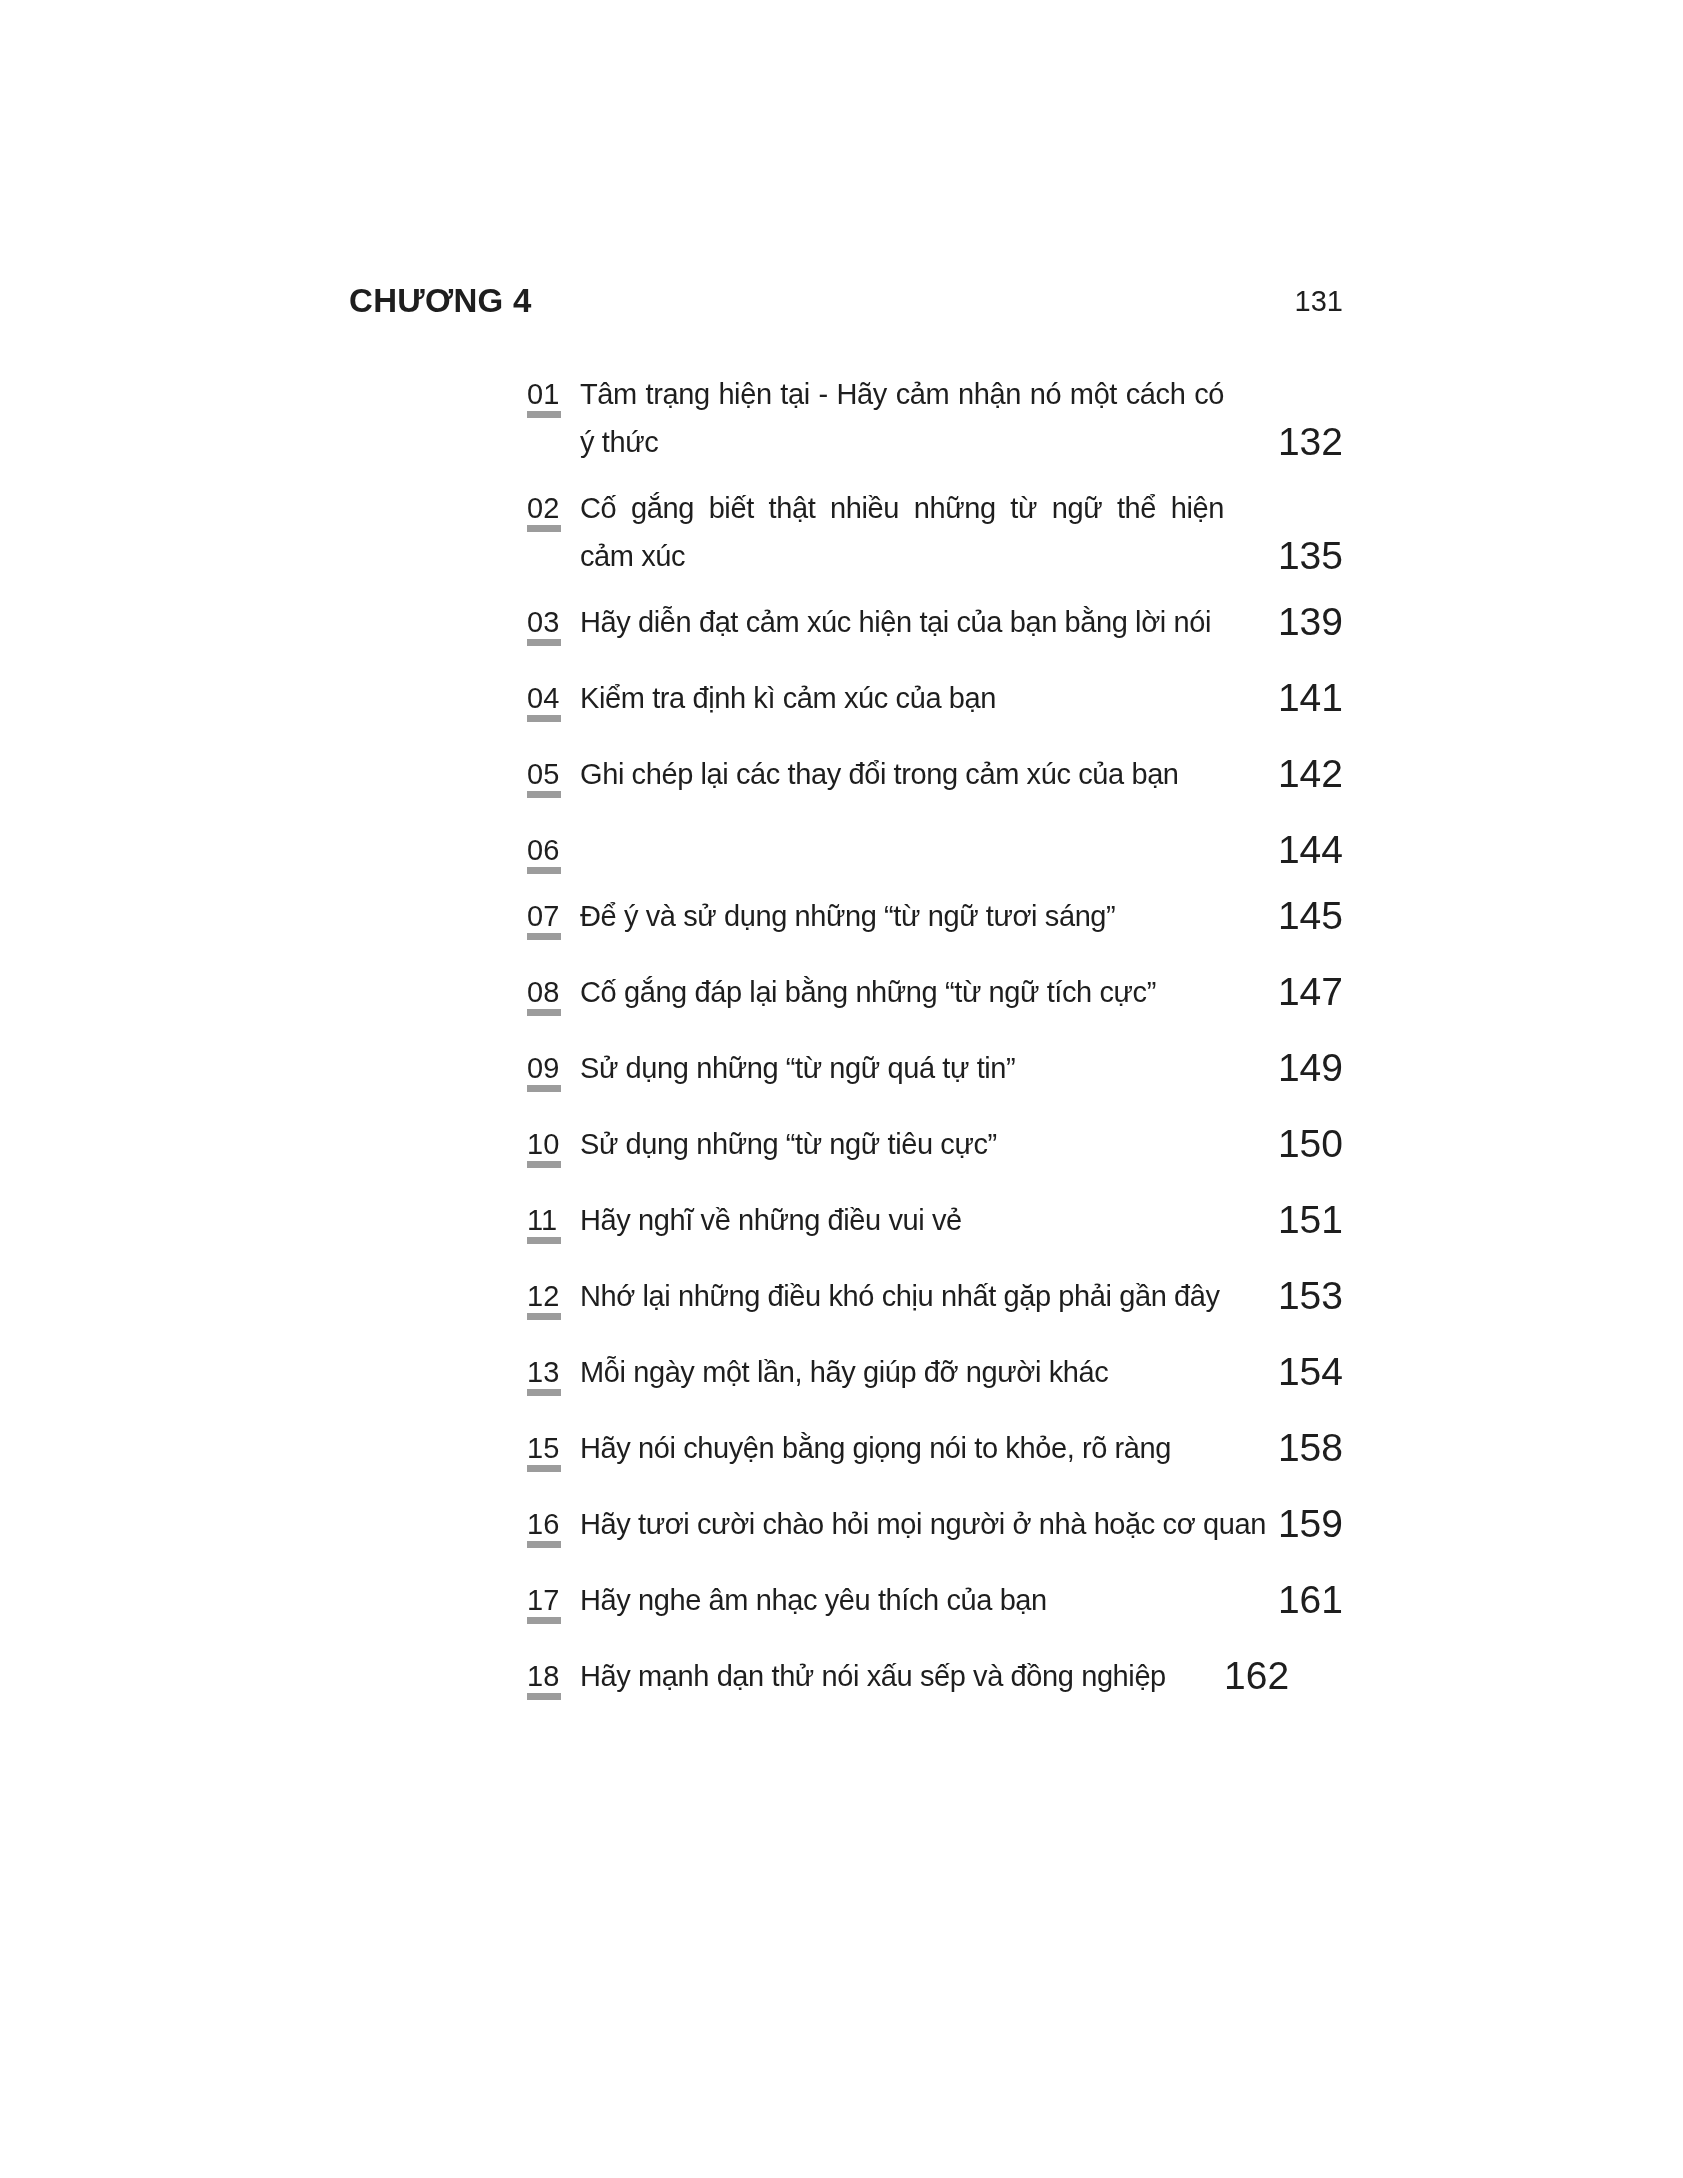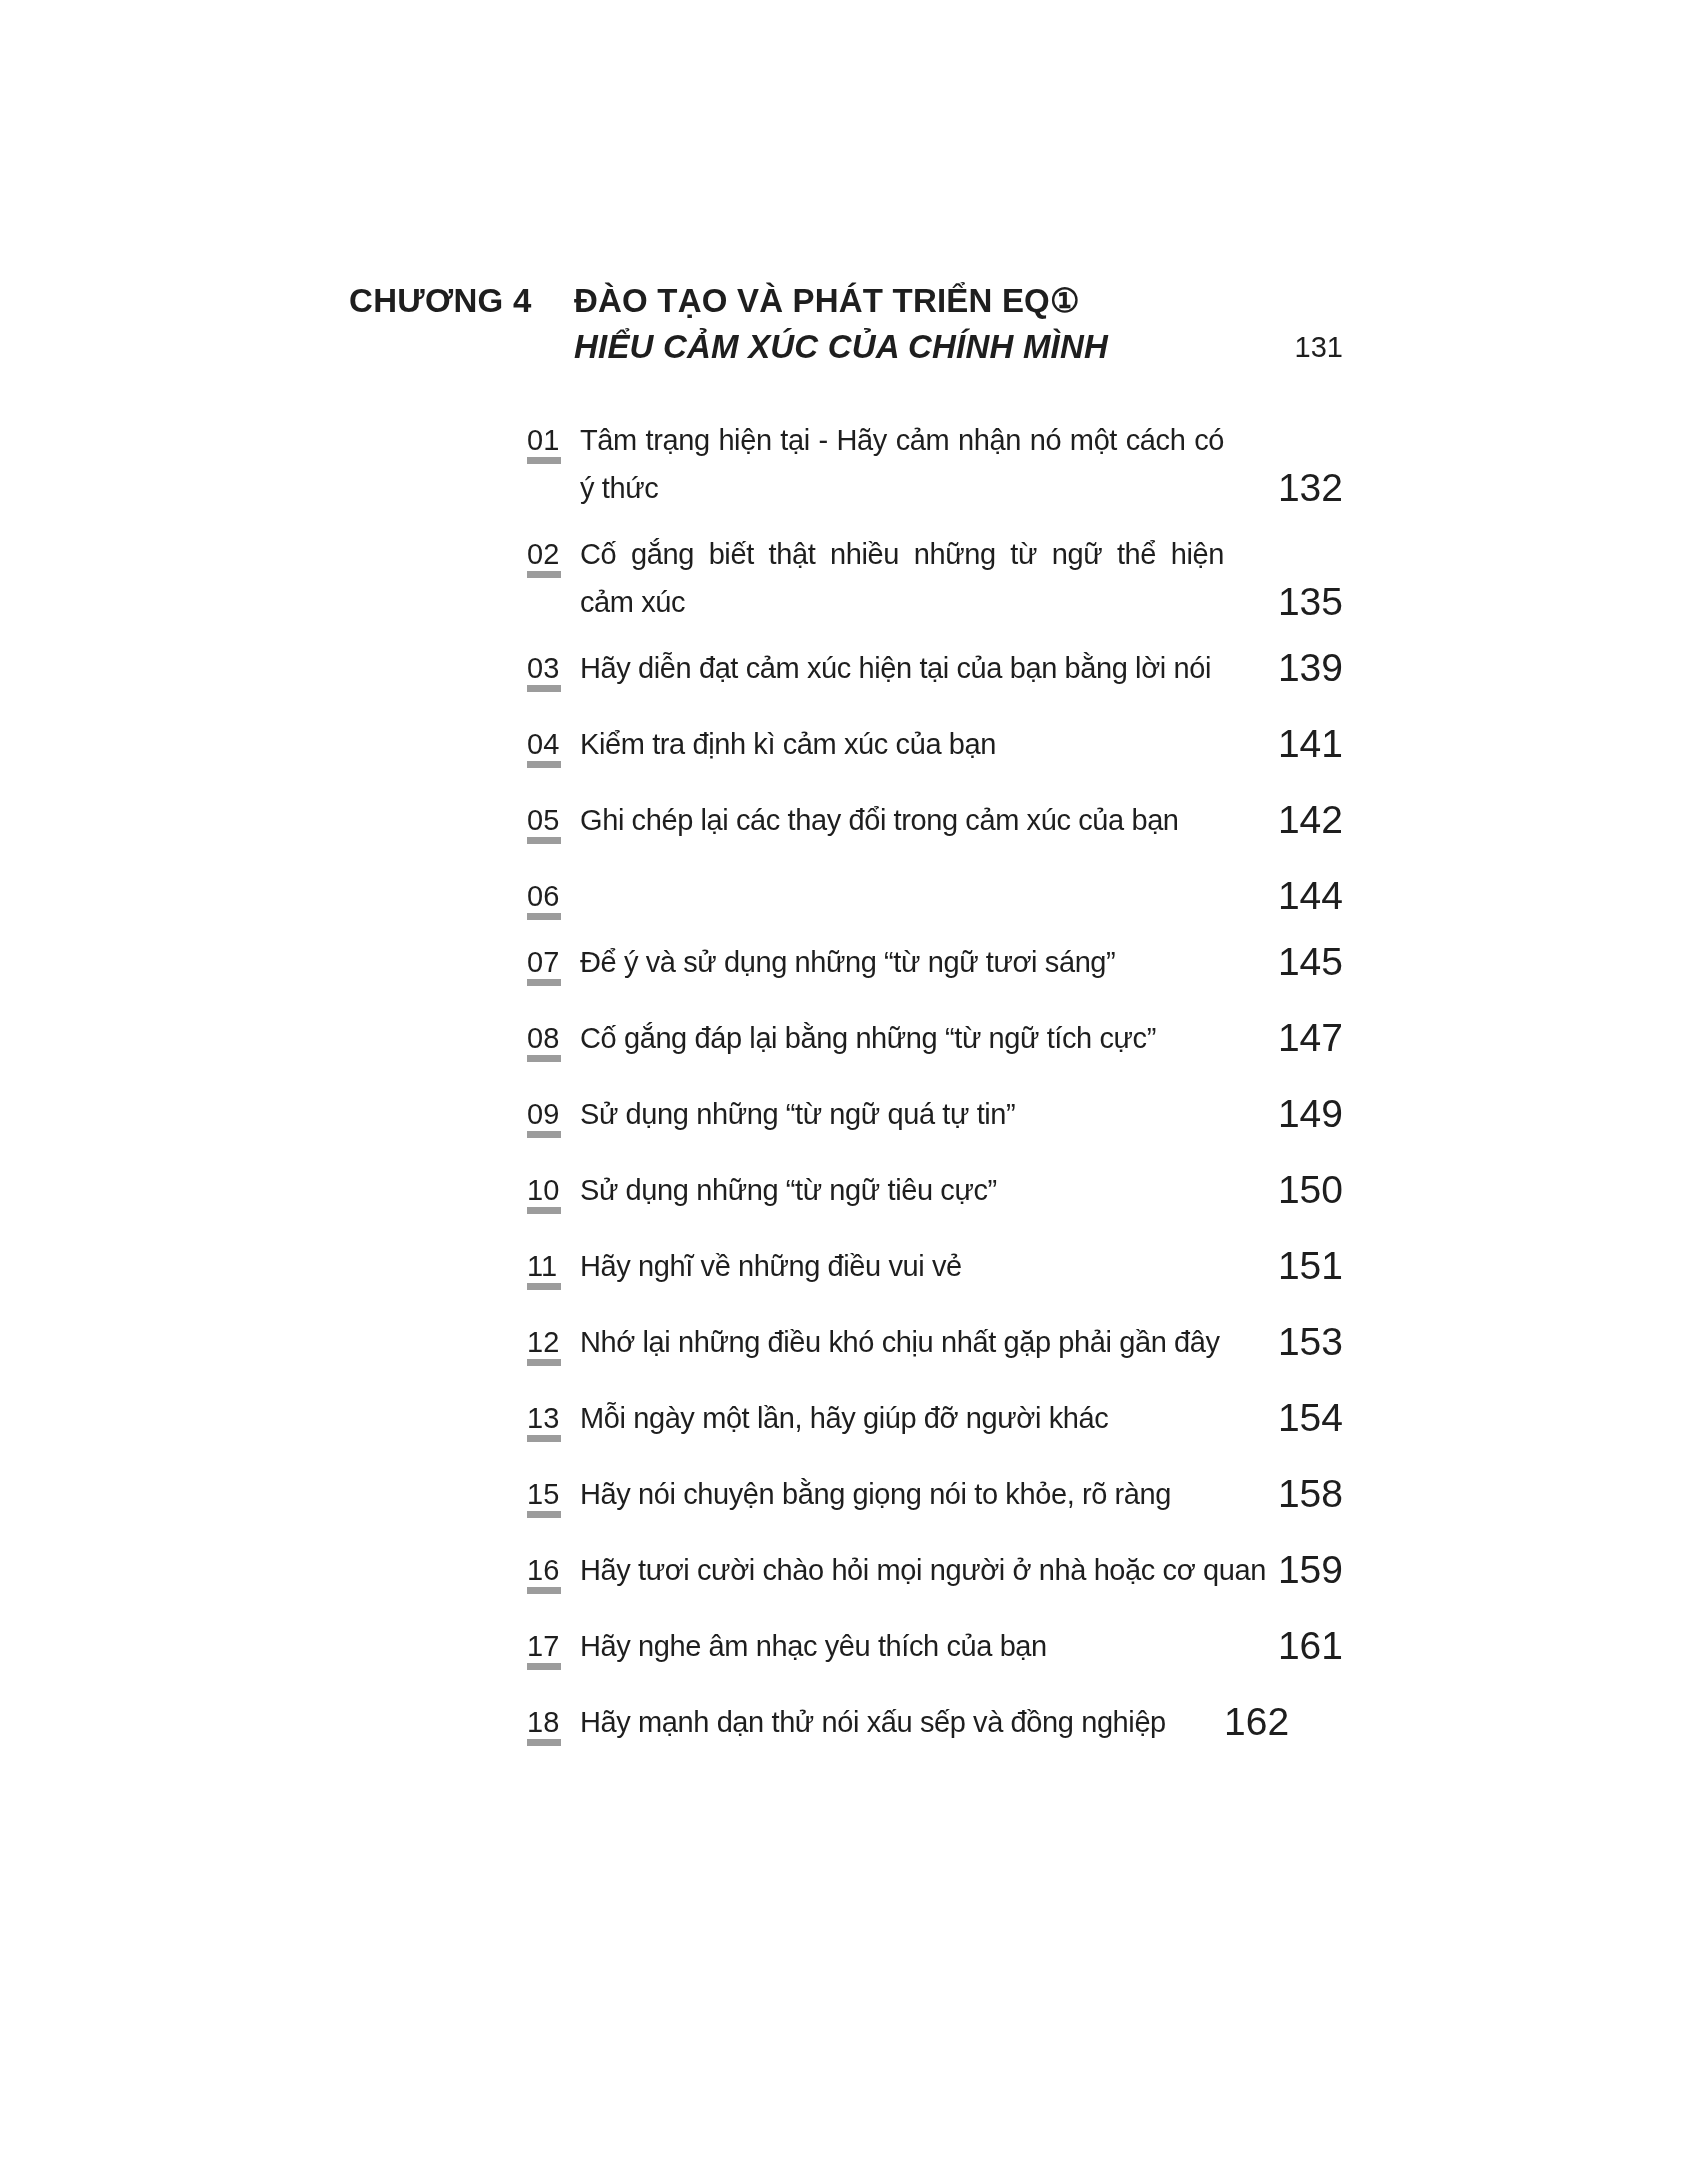--- a/index.html
+++ b/index.html
@@ -114,24 +114,20 @@
     margin-right: 83px;
   }
 </style>
 </head>
 <body>
 
 <div class="content">
 
   <div class="header">
     <div class="chapter-label">CHƯƠNG 4</div>
-    <div class="title-block">
-      <div class="title-line">ĐÀO TẠO VÀ PHÁT TRIỂN EQ①</div>
-      <div class="title-line italic">HIỂU CẢM XÚC CỦA CHÍNH MÌNH</div>
-    </div>
     <div class="header-page">131</div>
   </div>
 
   <div id="toc-list">
       <div class="item two-line">
         <div class="num-block">
           <span class="num">01</span>
           <span class="num-bar"></span>
         </div>
         <div class="text">

